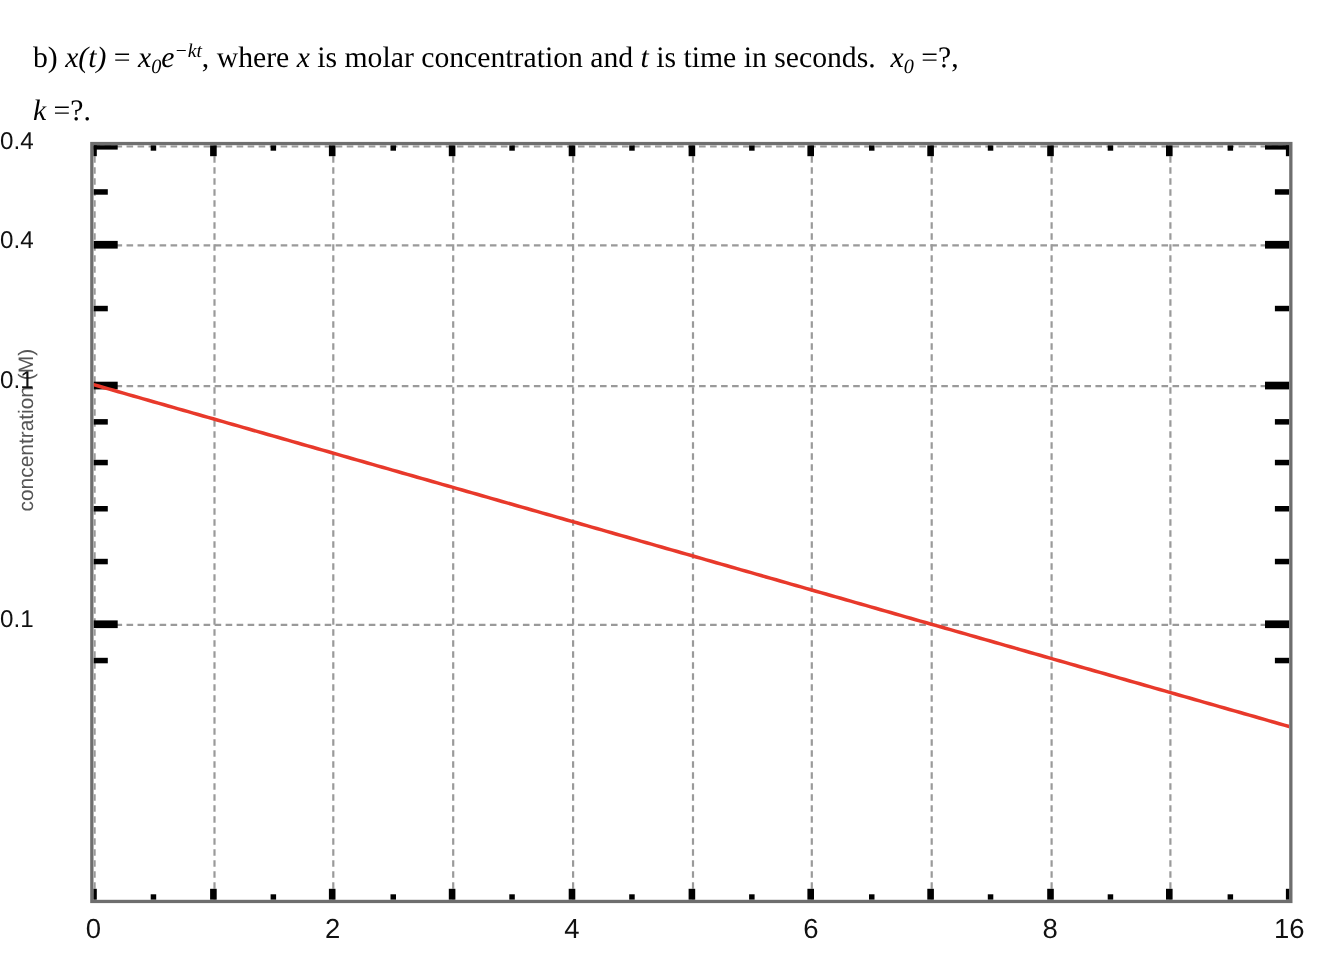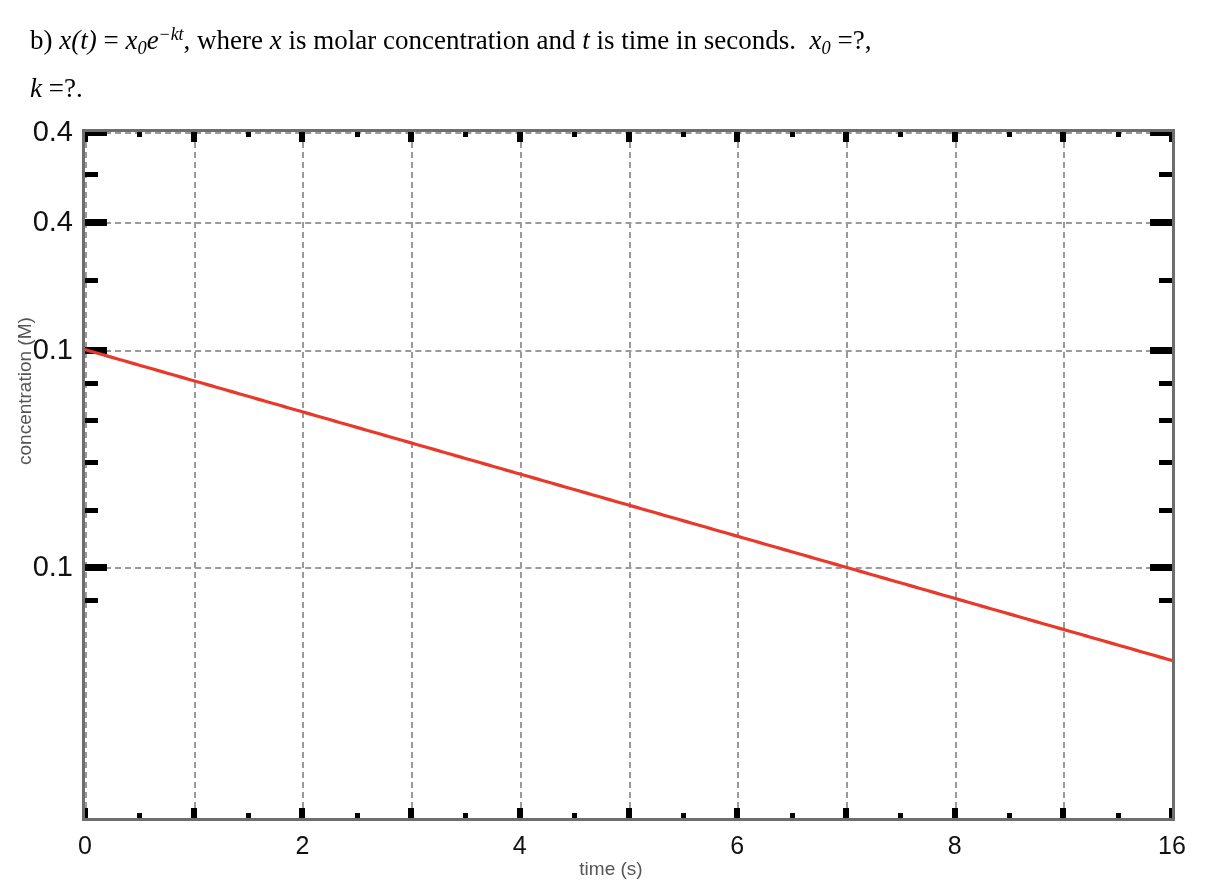--- a/index.html
+++ b/index.html
@@ -1,20 +1,20 @@
 <!DOCTYPE html>
 <html><head>
 <meta charset="utf-8">
 <style>
   html,body{margin:0;padding:0;background:#ffffff;}
   body{width:1222px;height:890px;font-family:"Liberation Serif",serif;overflow:hidden;}
 
   
   #statement{
-    position:absolute; left:30px; top:14px; width:1170px;
+    position:absolute; left:30px; top:26px; width:1170px;
     font-family:"Liberation Serif",serif;
     font-size:27px; line-height:40px; color:#000;
   }
   .mi{font-style:italic;}
   .sub{font-size:0.68em; vertical-align:-0.28em; font-style:italic;}
   .sup{font-size:0.66em; vertical-align:0.52em; font-style:italic;}
   .op{font-style:normal;}
 
   
   #figure{position:absolute; left:0; top:110px; width:1222px; height:780px;}
@@ -33,23 +33,23 @@
   .hgrid{left:0; right:0; height:0; border-top:2px dashed #9a9a9a;}
 
   
   .tick{position:absolute; background:#000;}
   .tick-y-l{left:0;  height:5px;}
   .tick-y-r{right:0; height:5px;}
   .tick-x-b{bottom:0; width:5px;}
   .tick-x-t{top:0;    width:5px;}
   .mj{}
   .ylabel-txt{
-    position:absolute; text-align:right;
+    position:absolute; text-align:left;
     font-family:"Liberation Sans",sans-serif;
-    font-size:29px; color:#111;
+    font-size:22px; color:#111;
   }
   .xlabel-txt{
     position:absolute; text-align:center;
     font-family:"Liberation Sans",sans-serif;
     font-size:25px; color:#111;
   }
   #ylabel-title{
     position:absolute; left:14px; top:355px;
     transform:rotate(-90deg); transform-origin:left top;
     font-family:"Liberation Sans",sans-serif;
@@ -78,21 +78,20 @@
   &nbsp;<span class="mi">x</span><span class="sub">0</span>
   <span>=?,</span>
   <br>
   <span class="mi">k</span>
   <span>=?.</span>
 </div>
 
 <div id="figure">
 
   <div id="ylabel-title">concentration (M)</div>
-  <div id="xlabel-title">time (s)</div>
 
   <div id="ytick-labels">
       <div class="ylabel-txt" style="top: 440.279px; left: 0px; width: 73px;">0.1</div>
       <div class="ylabel-txt" style="top: 222.639px; left: 0px; width: 73px;">0.1</div>
       <div class="ylabel-txt" style="top: 95.3285px; left: 0px; width: 73px;">0.4</div>
       <div class="ylabel-txt" style="top: 5px; left: 0px; width: 73px;">0.4</div>
     </div>
   <div id="xtick-labels">
       <div class="xlabel-txt" style="left: 45px; top: 721px; width: 80px;">0</div>
       <div class="xlabel-txt" style="left: 262.4px; top: 721px; width: 80px;">2</div>

